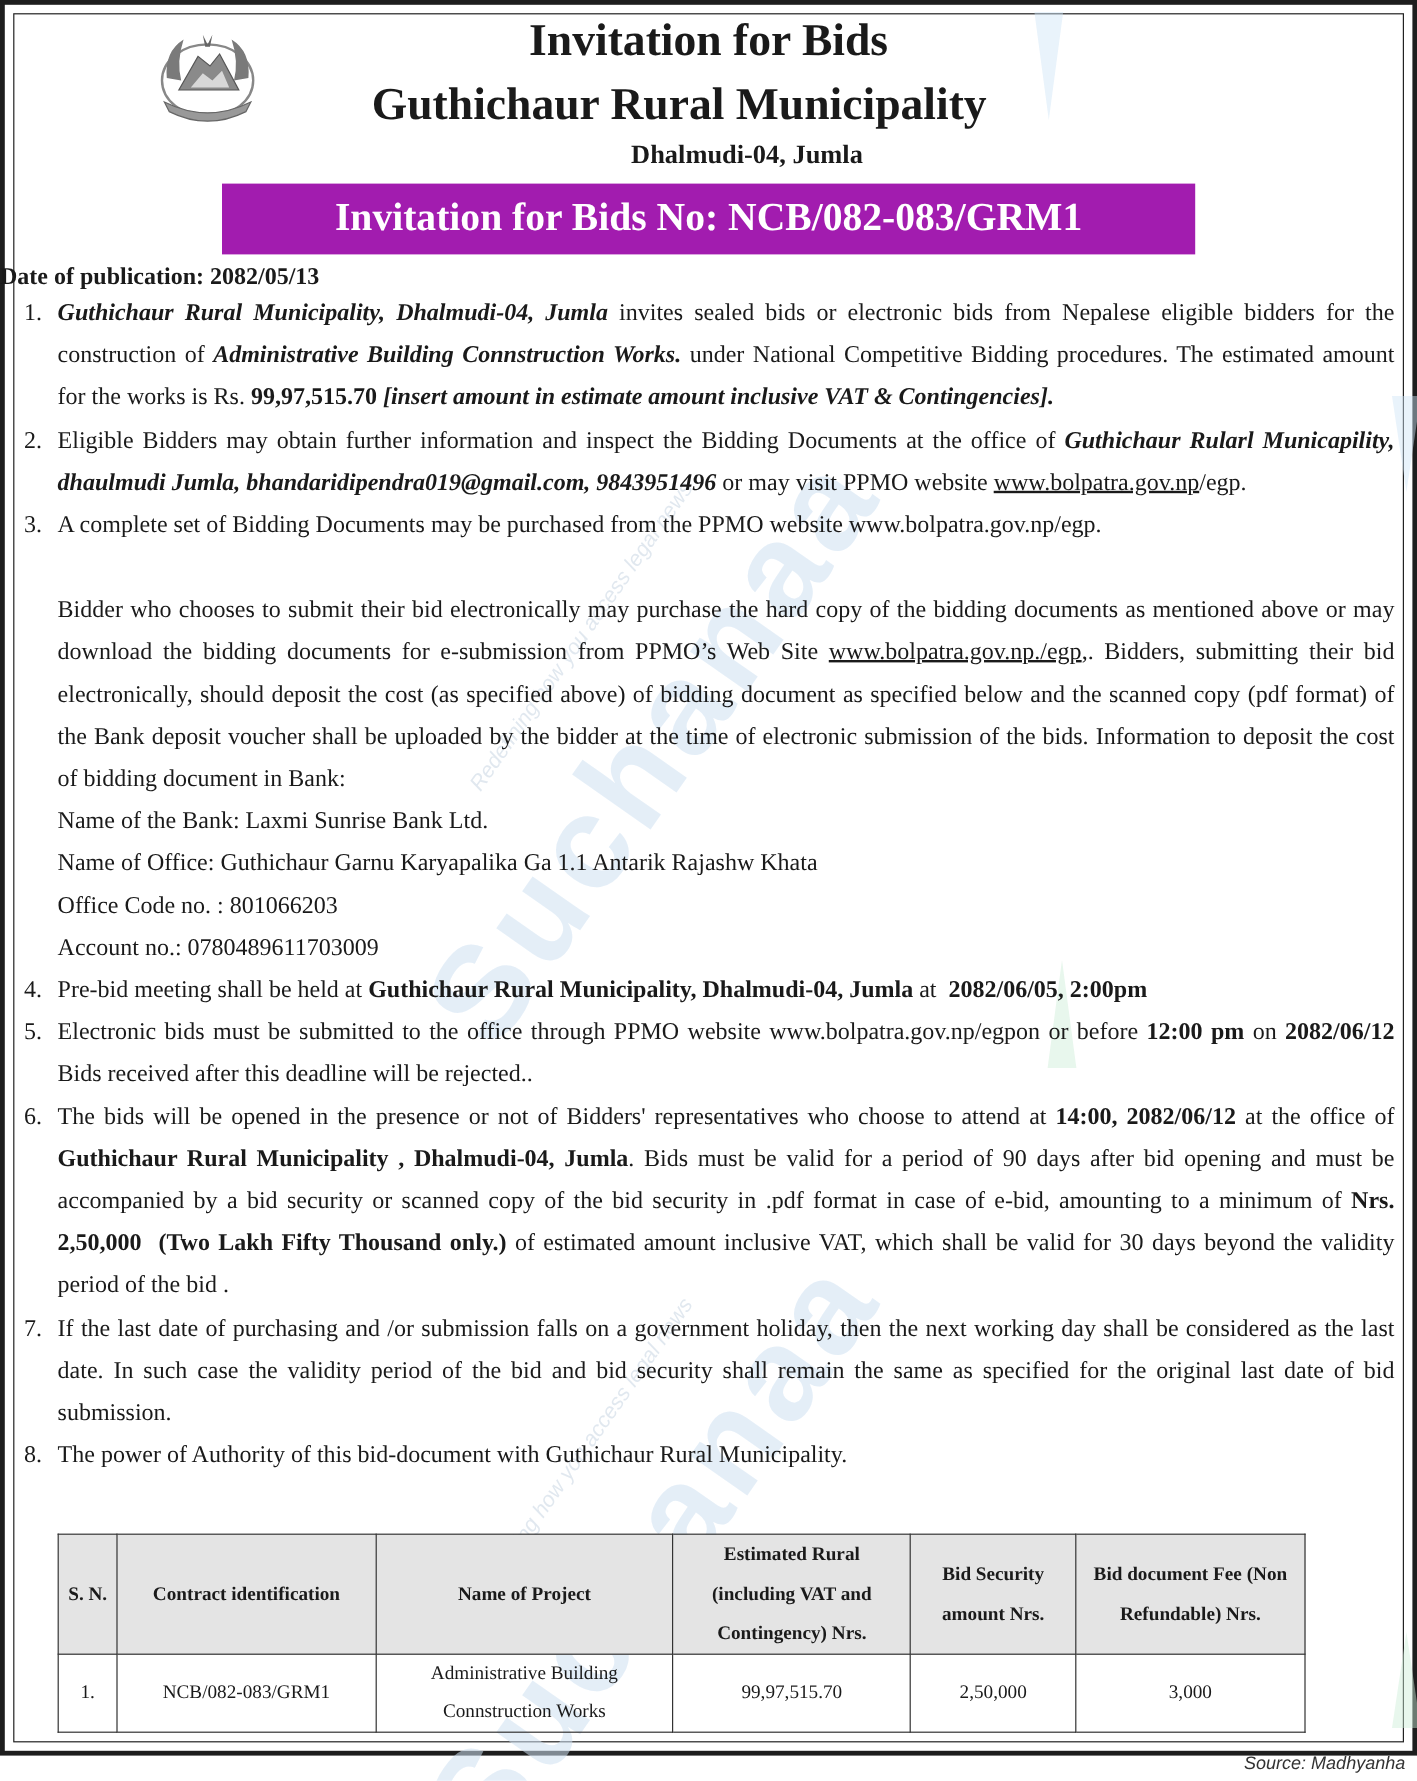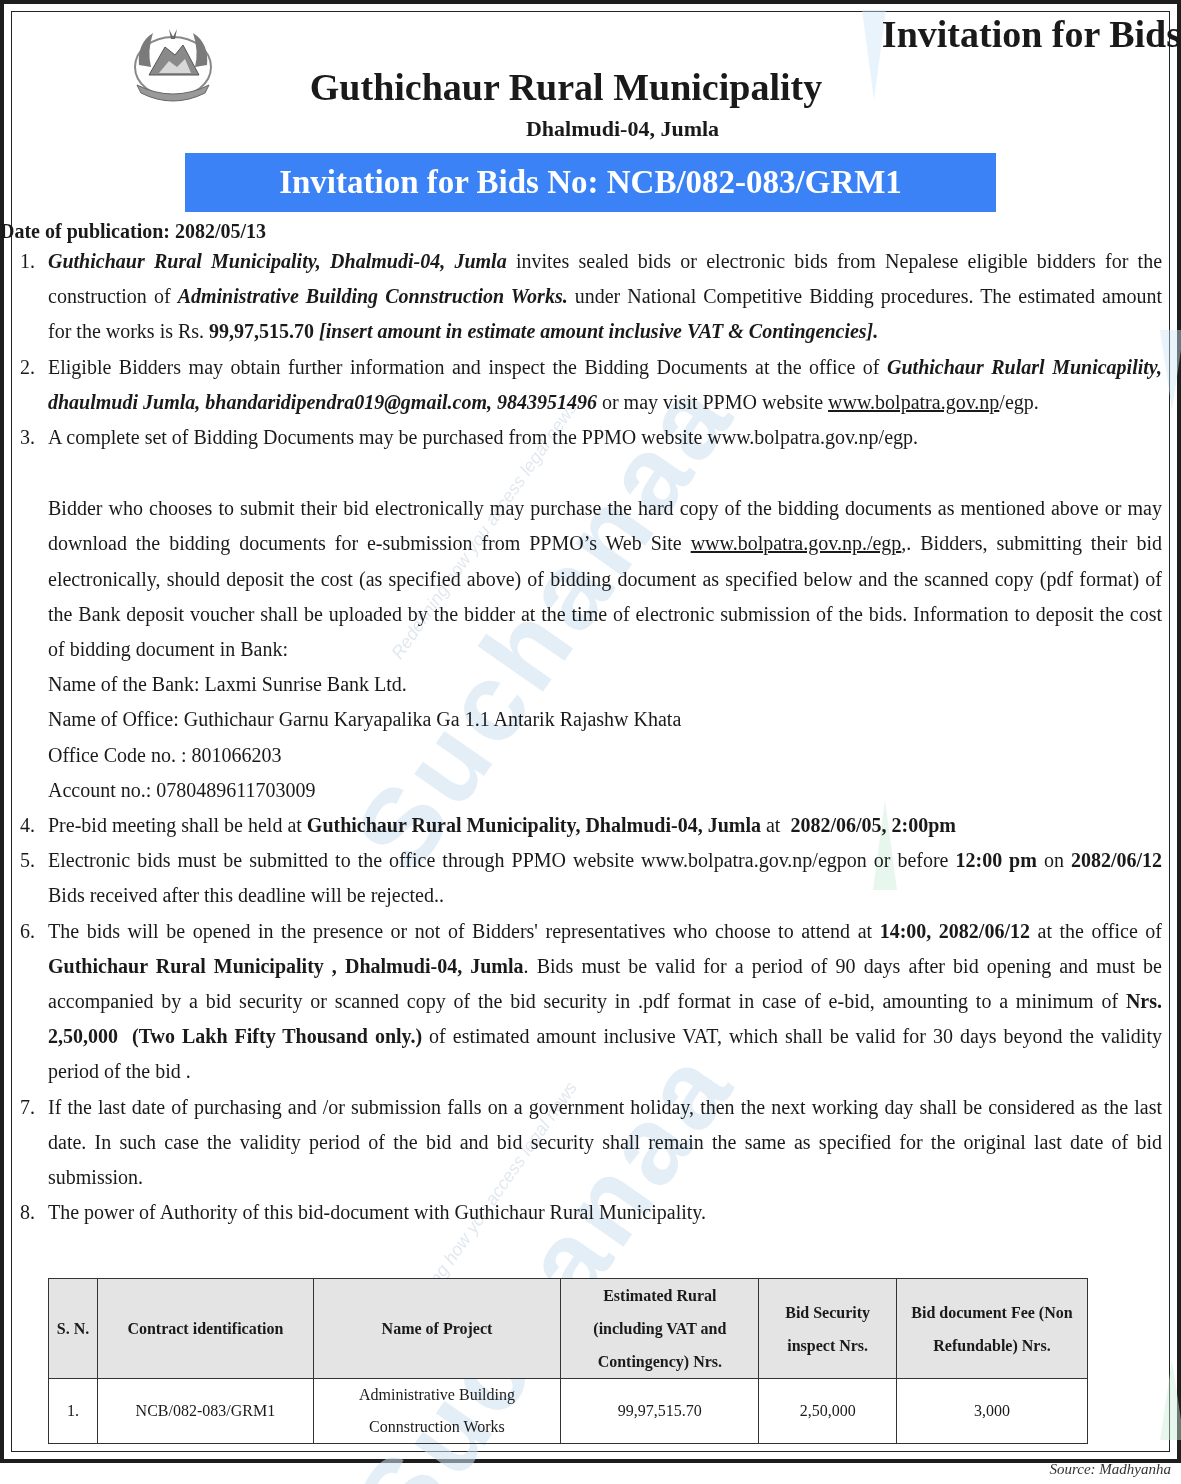--- a/index.html
+++ b/index.html
@@ -9,45 +9,45 @@
                  box-sizing: border-box; border: 4px solid #1e1e1e; }
   .frame-inner { position: absolute; left: 7px; top: 7px; right: 7px; bottom: 7px;
                  border: 1.5px solid #222; }
   .watermark { position: absolute; pointer-events: none; color: #cfe1f2; font-family: "Liberation Sans", sans-serif;
                font-weight: bold; font-size: 110px; transform: rotate(-55deg); opacity: 0.55; letter-spacing: 6px; }
   .wm-tag { position: absolute; pointer-events: none; color: #c9d6e3; font-family: "Liberation Sans", sans-serif;
             font-style: italic; font-size: 18px; transform: rotate(-55deg); opacity: 0.55; }
   .wm-arrow { position: absolute; pointer-events: none; width: 0; height: 0;
               border-left: 12px solid transparent; border-right: 12px solid transparent; opacity: 0.45; }
   .emblem { position: absolute; left: 125px; top: 25px; width: 96px; height: 82px; }
-  .title1 { position: absolute; left: 0; width: 1181px; top: 12px; text-align: right;
+  .title1 { position: absolute; left: 0; width: 1181px; top: 12px; text-align: center;
             font-size: 38px; font-weight: bold; line-height: 44px; }
   .title2 { position: absolute; left: 0; width: 1132px; top: 64px; text-align: center;
             font-size: 38px; font-weight: bold; line-height: 46px; }
   .subtitle { position: absolute; left: 0; width: 1181px; top: 116px; text-align: center;
               font-size: 22px; font-weight: bold; margin-left: 32px; }
   .banner { position: absolute; left: 185px; top: 153px; width: 811px; height: 59px;
-            background: #3b82f6; color: #fff; text-align: center; font-size: 33px; font-weight: bold;
+            background: #a21caf; color: #fff; text-align: center; font-size: 33px; font-weight: bold;
             line-height: 59px; }
   .pubdate { position: absolute; left: 0; width: 1181px; top: 220px; text-align: left;
              font-size: 20px; font-weight: bold; }
   .body { position: absolute; left: 20px; top: 244px; width: 1142px; font-size: 20px; line-height: 35.2px; }
   .item { display: flex; }
   .num { width: 28px; flex: none; }
   .txt { flex: 1; text-align: justify; }
   .sub { padding-left: 28px; }
   .bi { font-weight: bold; font-style: italic; }
   .b { font-weight: bold; }
   .u { text-decoration: underline; }
   table.bids { position: absolute; left: 48px; top: 1278px; width: 1040px; border-collapse: collapse;
                font-size: 16px; }
   table.bids th, table.bids td { border: 1px solid #333; text-align: center; padding: 0 6px; line-height: 33px; }
   table.bids th { background: #e4e4e4; font-weight: bold; height: 96px; }
   table.bids td { height: 64px; line-height: 32px; }
-  .source { position: absolute; right: 10px; top: 1461px; font-family: Liberation Serif, serif;
+  .source { position: absolute; right: 10px; top: 1461px; font-family: Liberation Sans, sans-serif;
             font-style: italic; font-size: 15px; color: #333; }
 </style>
 </head>
 <body>
 
 <div class="frame-outer">
   <div class="frame-inner"></div>
 </div>
 
 <div class="watermark" style="left:260px; top:560px;">Suchanaa</div>
@@ -149,21 +149,21 @@
     <col style="width:211px">
       <col style="width:147px">
       <col style="width:204px">
   </colgroup>
   <thead>
     <tr>
       <th>S. N.</th>
       <th>Contract identification</th>
       <th>Name of Project</th>
       <th>Estimated Rural (including VAT and Contingency) Nrs.</th>
-      <th>Bid Security inspect Nrs.</th>
+      <th>Bid Security amount Nrs.</th>
       <th>Bid document Fee (Non Refundable) Nrs.</th>
     </tr>
   </thead>
   <tbody>
     <tr>
       <td>1.</td>
       <td>NCB/082-083/GRM1</td>
       <td>Administrative Building Connstruction Works</td>
       <td>99,97,515.70</td>
       <td>2,50,000</td>

